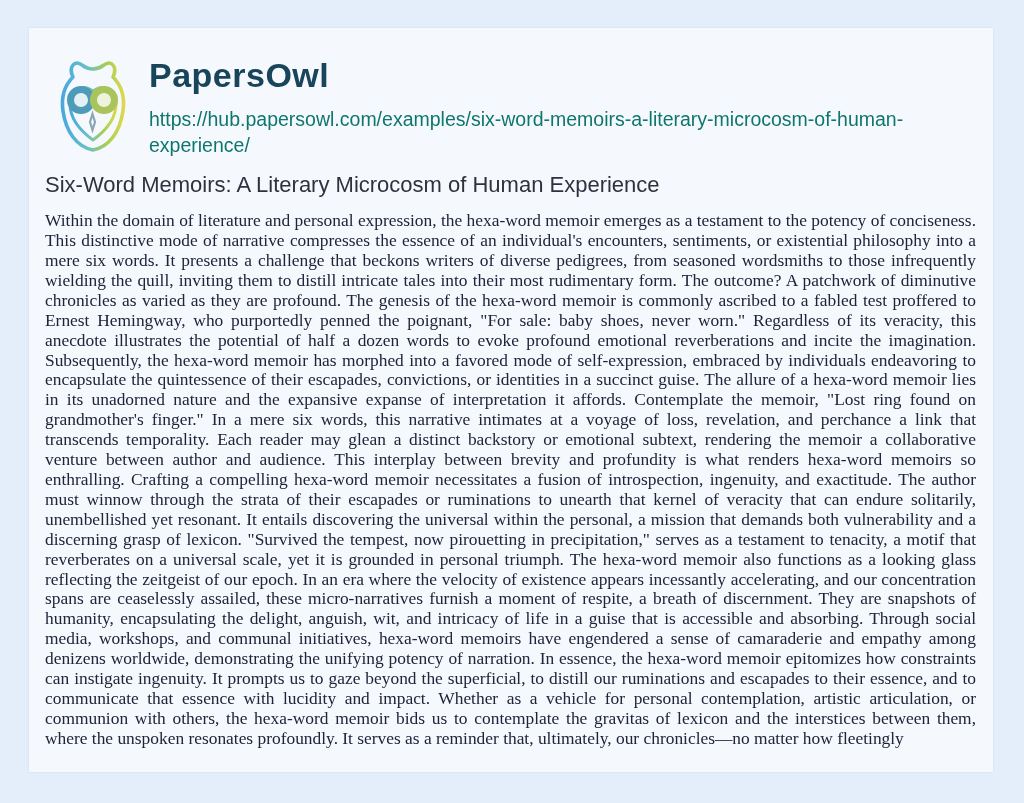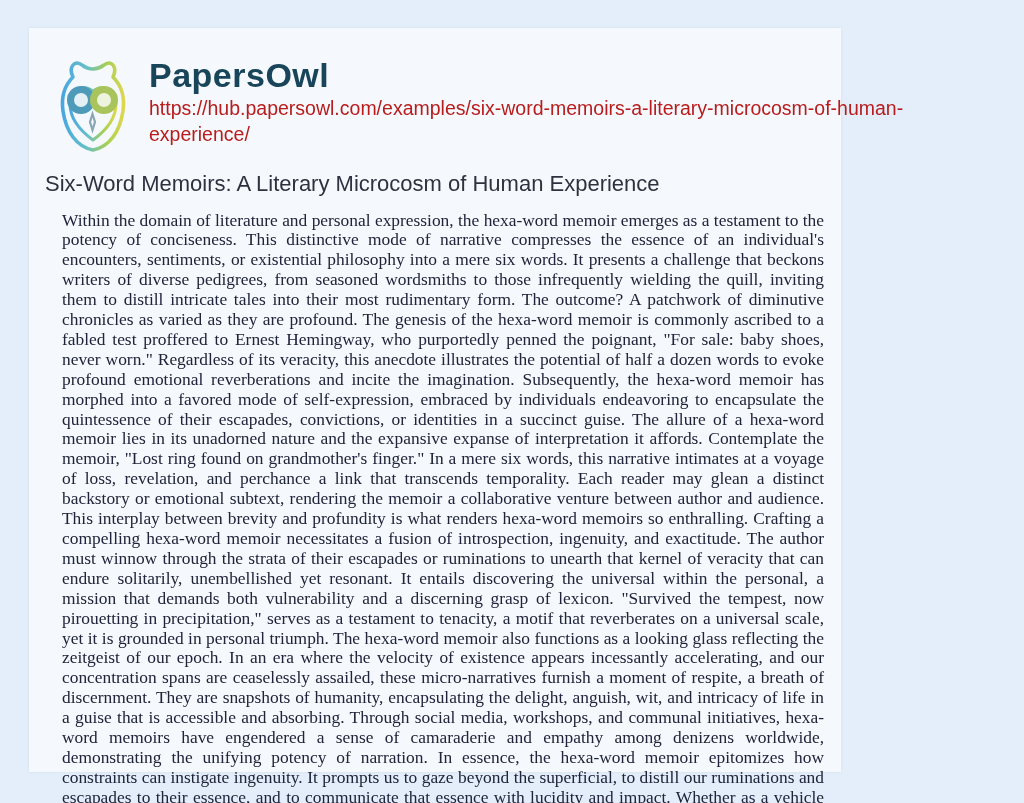--- a/index.html
+++ b/index.html
@@ -7,21 +7,21 @@
     width: 1024px;
     height: 803px;
     background: #e3eefa;
     font-family: "Liberation Sans", sans-serif;
     overflow: hidden;
     position: relative;
   }
   .panel {
     position: absolute;
     left: 29px; top: 28px;
-    width: 812px; height: 744px;
+    width: 964px; height: 744px;
     background: #f5f9fd;
     box-shadow: 0 0 2px rgba(160,190,220,0.35);
   }
   .header {
     display: flex;
     align-items: flex-start;
     padding: 26px 0 0 14px;
   }
   .logo-wrap {
     width: 100px; height: 104px;
@@ -32,39 +32,39 @@
     font-family: "Liberation Sans", sans-serif;
     font-weight: bold;
     font-size: 34px;
     letter-spacing: 0.5px;
     color: #19455b;
     margin: 0;
     line-height: 1.15;
   }
   .url {
     display: block;
-    margin-top: 0;
+    margin-top: 11px;
     font-size: 19.5px;
     line-height: 1.35;
-    color: #b91c1c;
+    color: #0f766e;
     text-decoration: none;
     width: 810px;
     overflow-wrap: break-word;
   }
   .doc-title {
     margin: 12px 16px 0 16px;
     max-width: 780px;
     font-family: "Liberation Sans", sans-serif;
     font-weight: 400;
     font-size: 22px;
     line-height: 1.25;
     color: #30303f;
   }
   .doc-body {
-    margin: 13px 17px 0 33px;
+    margin: 13px 17px 0 16px;
     font-family: "Liberation Serif", serif;
     font-size: 17.4px;
     line-height: 19.9px;
     color: #20243a;
     text-align: justify;
   }
 </style>
 </head>
 <body>
 

